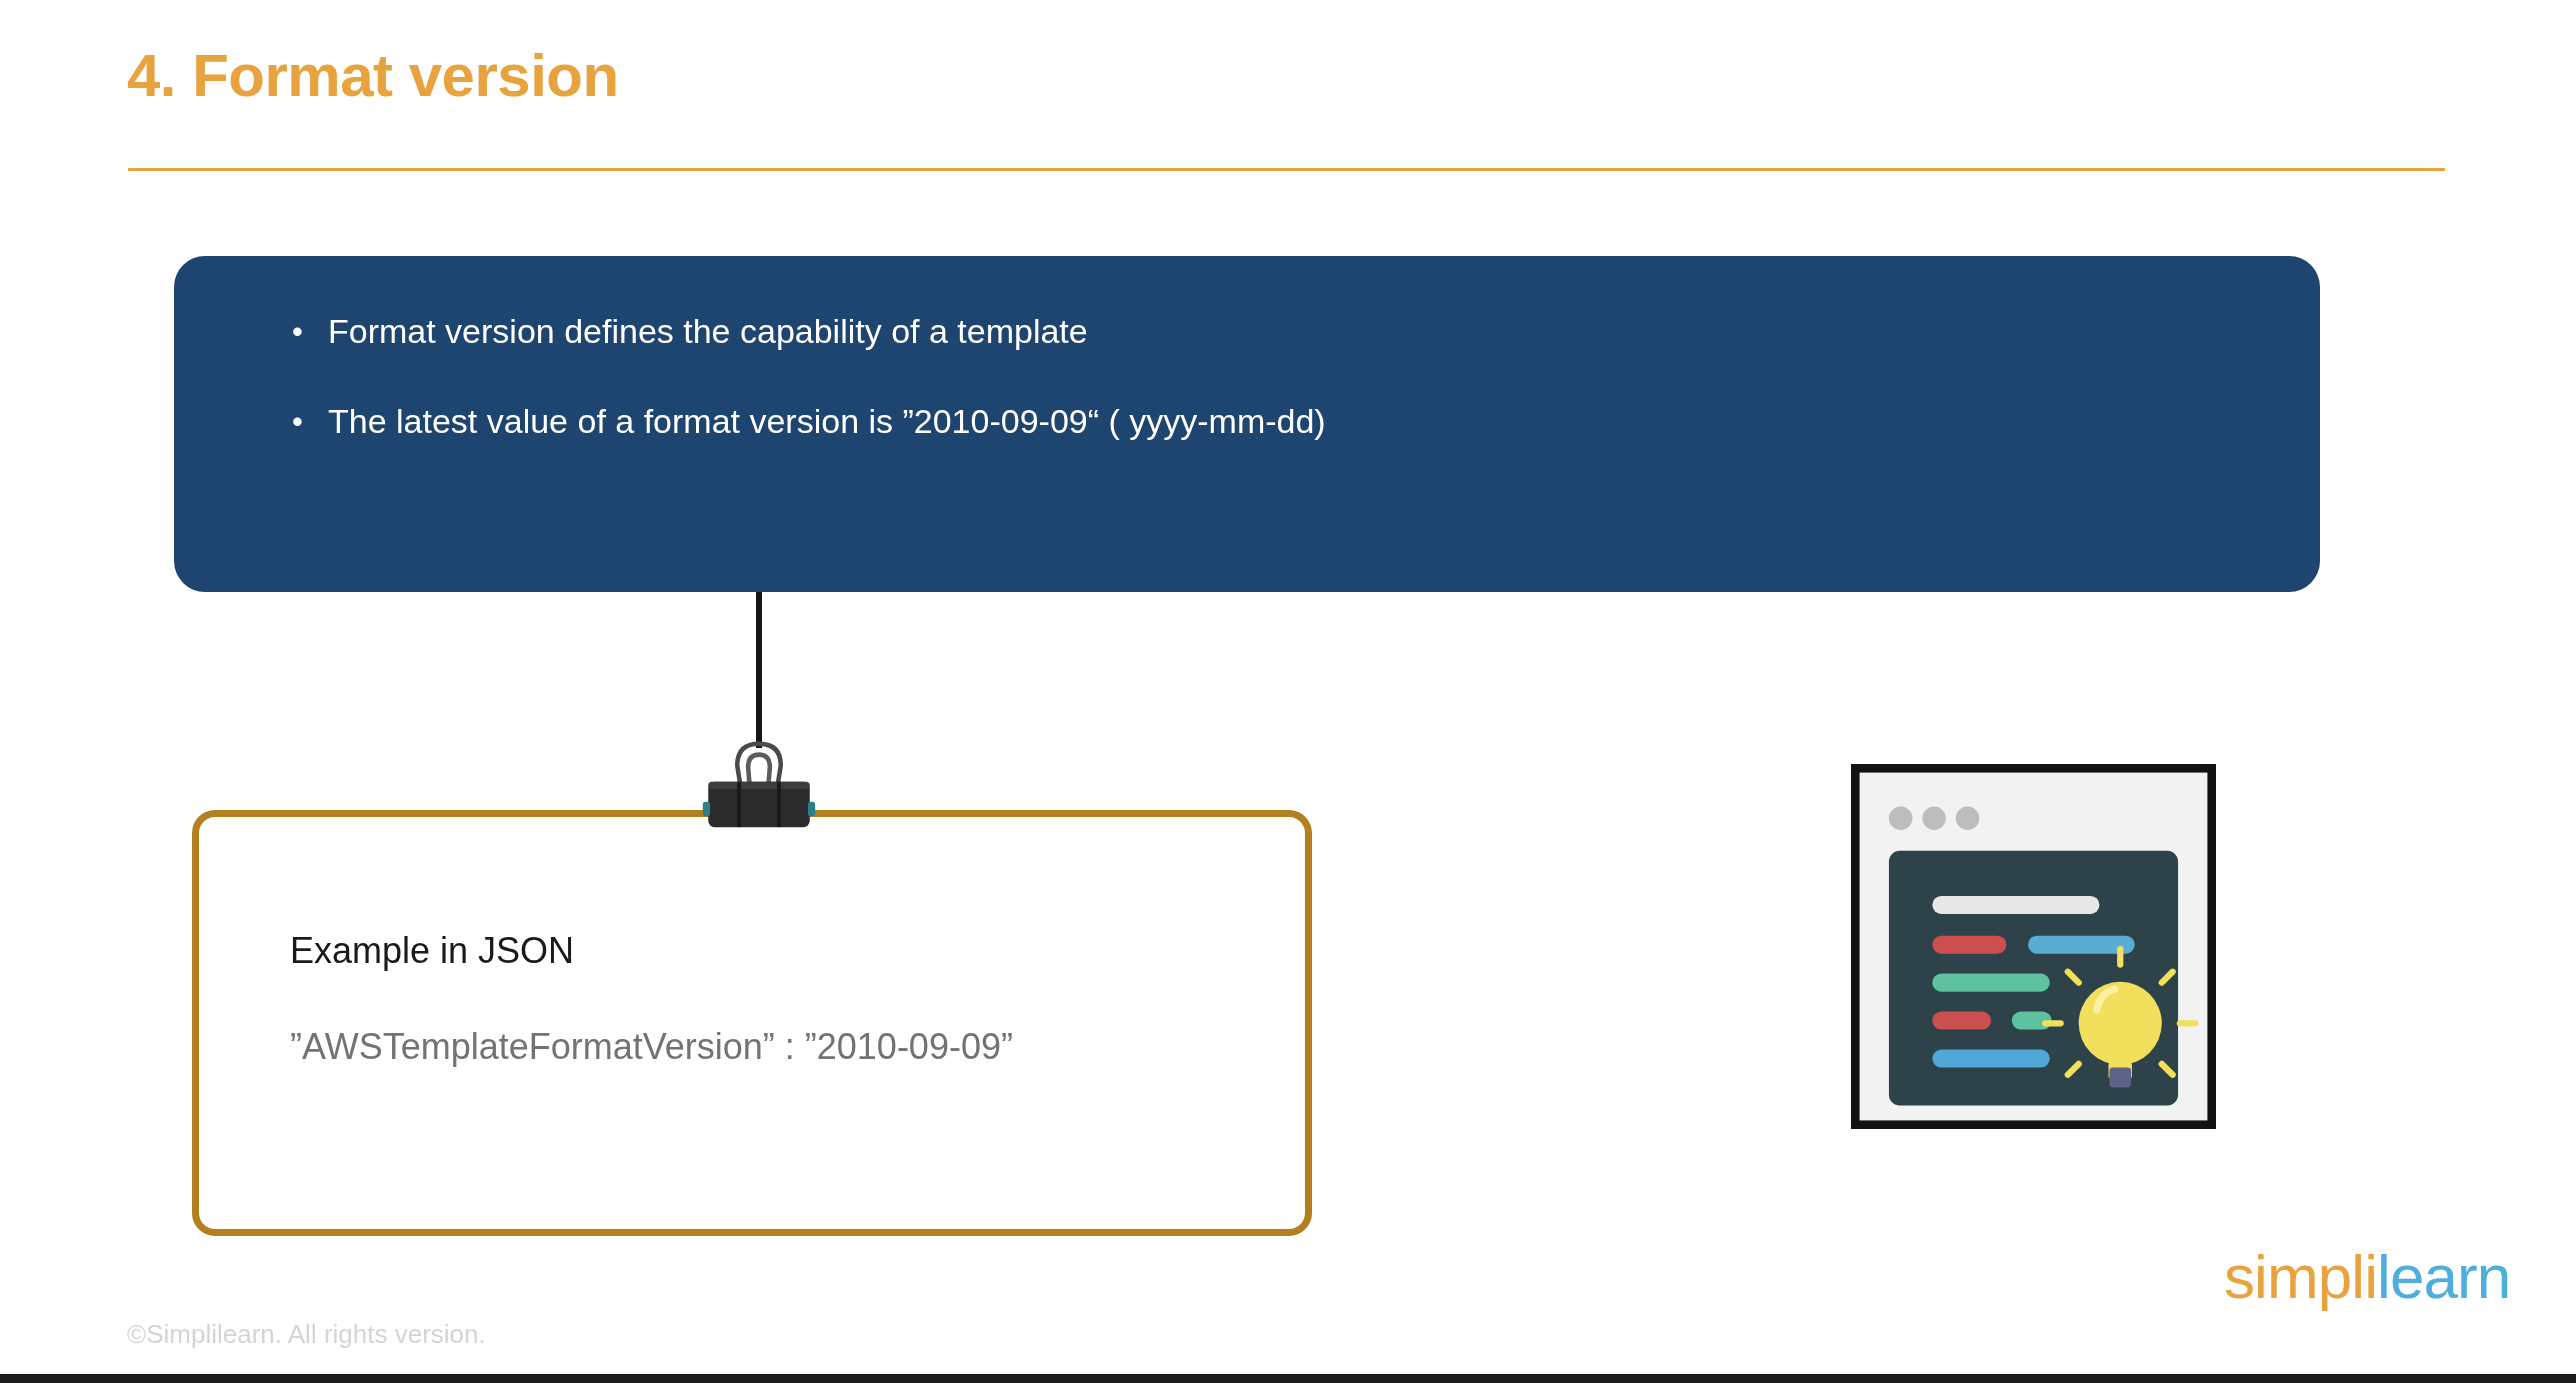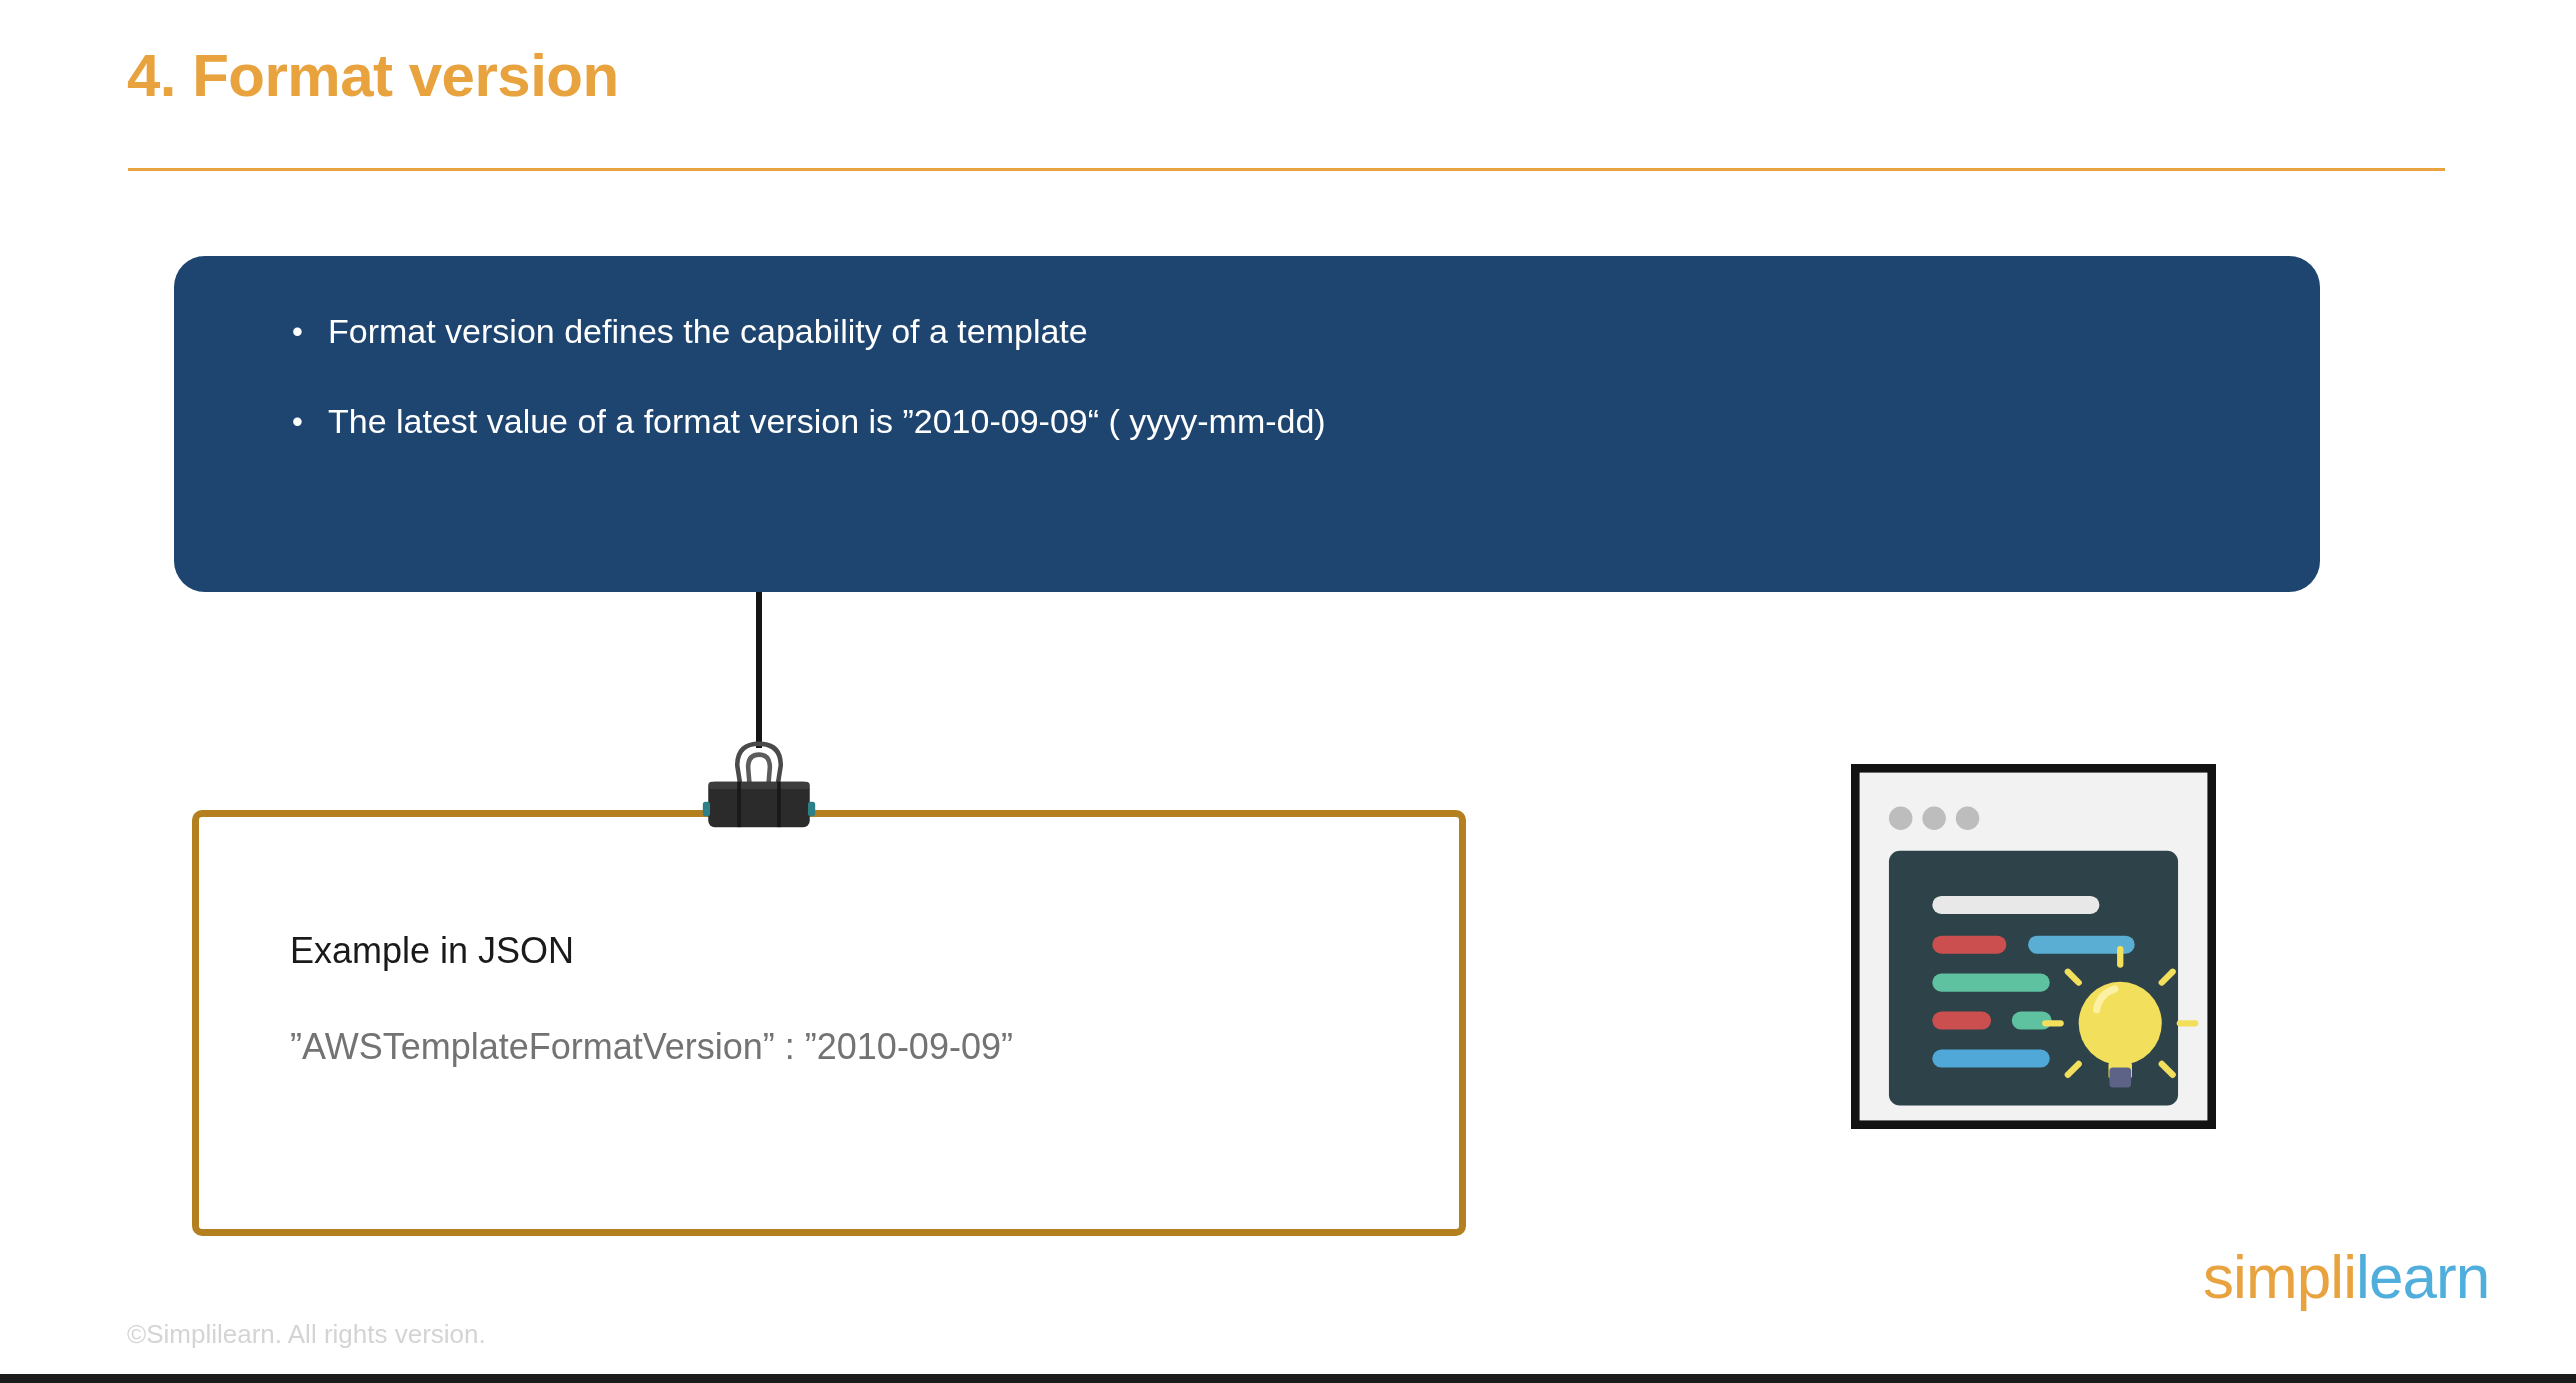--- a/index.html
+++ b/index.html
@@ -88,24 +88,24 @@
     top: 731px;
     width: 116px;
     height: 98px;
   }
 
   
   .example-box {
     position: absolute;
     left: 192px;
     top: 810px;
-    width: 1274px;
+    width: 1120px;
     height: 426px;
     border: 7.2px solid #B4801F;
-    border-radius: 10px;
+    border-radius: 23px;
     background: transparent;
   }
   .example-title {
     position: absolute;
     left: 91px;
     top: 113px;
     font-size: 36px;
     color: #1a1a1a;
     white-space: nowrap;
   }
@@ -148,21 +148,21 @@
   .logo {
     position: absolute;
     left: 2203px;
     top: 1241px;
     font-size: 62px;
     line-height: 72px;
     letter-spacing: -0.9px;
     white-space: nowrap;
     font-weight: 400;
   }
-  .logo .part-a { color: #E8A23E; }
+  .logo .part-a { color: #E8A23E; margin-left: 21px; }
   .logo .part-i { color: #E8A23E; }
   .logo .part-b { color: #4FAEDC; text-align: center; }
   .bottom-bar {
     position: absolute;
     left: 0;
     top: 1374px;
     width: 2576px;
     height: 10px;
     background: #1b1b1b;
   }

